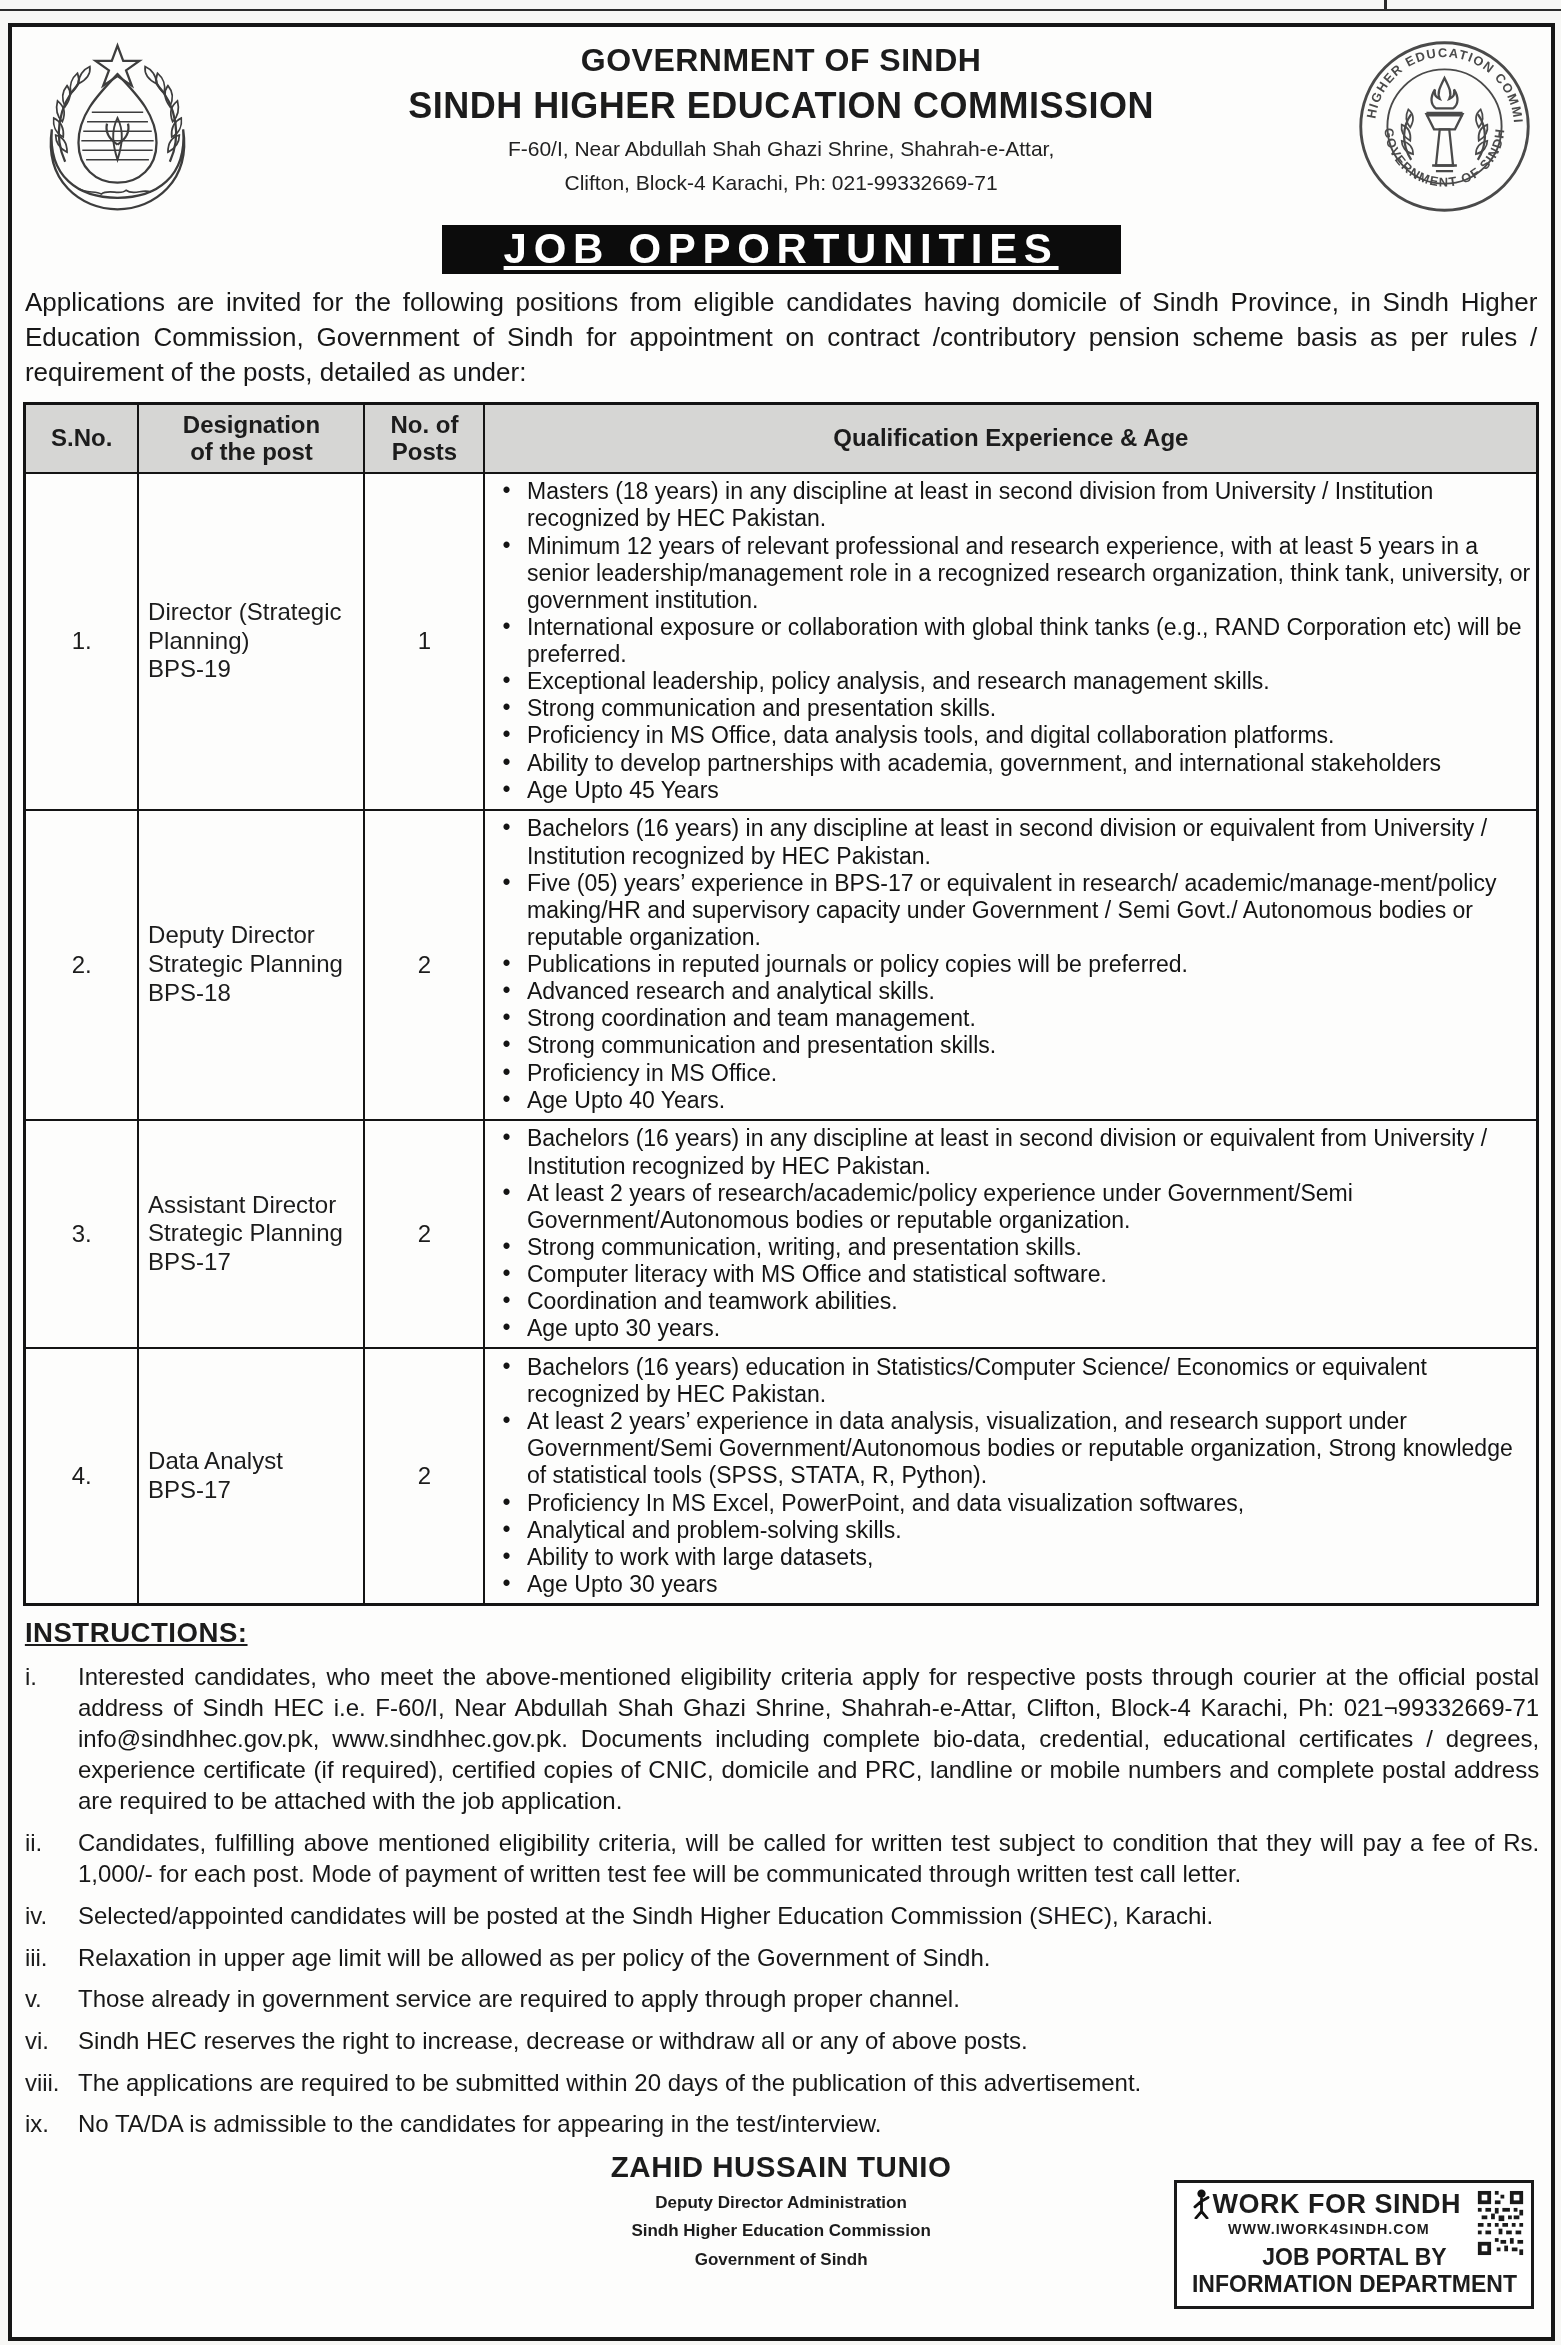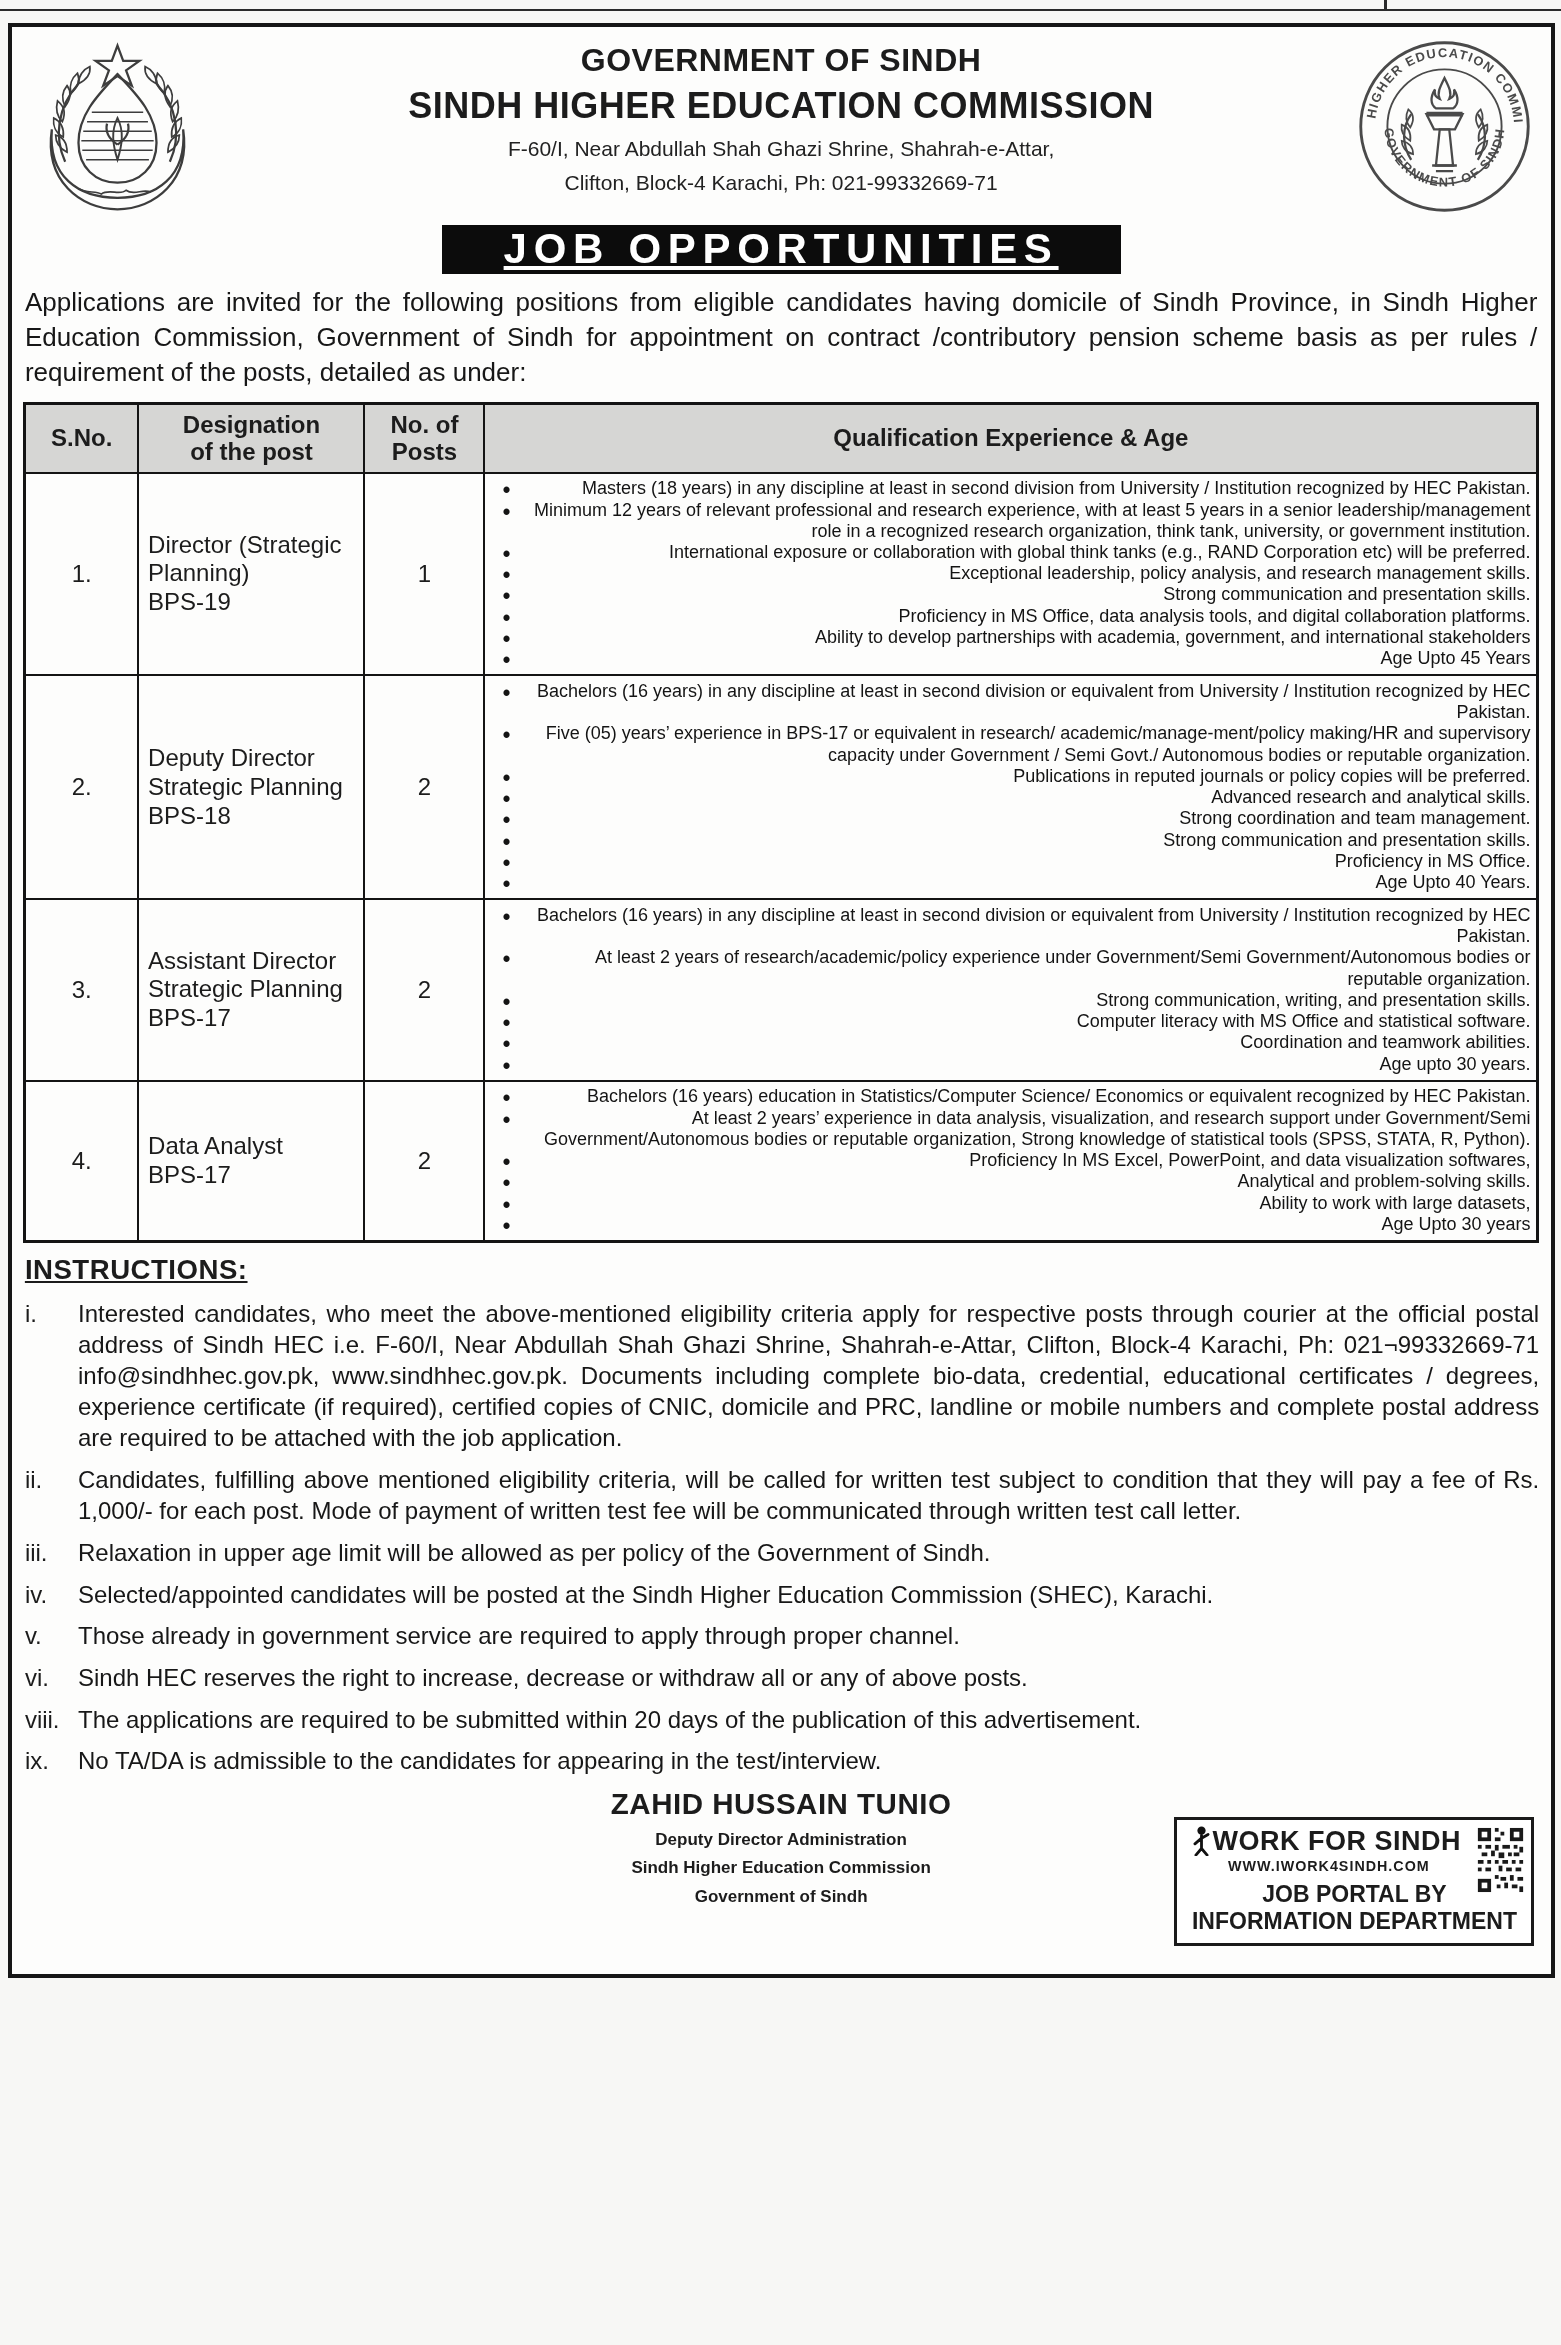--- a/index.html
+++ b/index.html
@@ -33,21 +33,21 @@
   table.jobs { width:100%; border-collapse:collapse; border:3.8px solid #141414; }
   table.jobs th, table.jobs td { border:2.9px solid #141414; }
   table.jobs th { background:#d6d6d4; font-size:24px; font-weight:bold; padding:5.7px 3.8px;
                   white-space:pre-line; line-height:1.15; }
   td.c-sno { width:114px; text-align:center; vertical-align:middle; font-size:24px; }
   td.c-desig { width:226px; vertical-align:middle; font-size:24px; padding:5.7px 3.8px 5.7px 8.6px;
                white-space:pre-line; line-height:1.2; }
   td.c-posts { width:120px; text-align:center; vertical-align:middle; font-size:24px; }
   td.c-qual { vertical-align:top; padding:4.8px 5.7px 4.8px 9.5px; }
   ul.quals { list-style:none; }
-  ul.quals li { position:relative; font-size:18px; line-height:1.18; padding-left:32px; color:#141414;text-align:right; }
+  ul.quals li { position:relative; font-size:23px; line-height:1.18; padding-left:32px; color:#141414; }
   ul.quals li::before { content:"•"; position:absolute; left:7.6px; top:-1px; font-size:23px; }
 
   
   .instructions { margin-top:11.4px; }
   .instr-head { font-size:27.6px; font-weight:bold; text-decoration:underline; letter-spacing:0.5px; margin:1.9px 0 11.4px 1.9px; }
   .instr-item { display:flex; margin-bottom:10.5px; }
   .instr-num { flex:0 0 55px; font-size:24px; line-height:1.3; padding-left:1.9px; }
   .instr-text { flex:1 1 auto; font-size:24px; line-height:1.3; color:#171717; }
   .instr-item.justify .instr-text { text-align:justify; }
 
@@ -265,26 +265,26 @@
       <div id="instr-list">
           <div class="instr-item justify">
             <div class="instr-num">i.</div>
             <div class="instr-text">Interested candidates, who meet the above-mentioned eligibility criteria apply for respective posts through courier at the official postal address of Sindh HEC i.e. F-60/I, Near Abdullah Shah Ghazi Shrine, Shahrah-e-Attar, Clifton, Block-4 Karachi, Ph: 021¬99332669-71 info@sindhhec.gov.pk, www.sindhhec.gov.pk. Documents including complete bio-data, credential, educational certificates / degrees, experience certificate (if required), certified copies of CNIC, domicile and PRC, landline or mobile numbers and complete postal address are required to be attached with the job application.</div>
           </div>
           <div class="instr-item justify">
             <div class="instr-num">ii.</div>
             <div class="instr-text">Candidates, fulfilling above mentioned eligibility criteria, will be called for written test subject to condition that they will pay a fee of Rs. 1,000/- for each post. Mode of payment of written test fee will be communicated through written test call letter.</div>
           </div>
           <div class="instr-item">
+            <div class="instr-num">iv.</div>
+            <div class="instr-text">Selected/appointed candidates will be posted at the Sindh Higher Education Commission (SHEC), Karachi.</div>
+          </div>
+          <div class="instr-item">
             <div class="instr-num">iii.</div>
             <div class="instr-text">Relaxation in upper age limit will be allowed as per policy of the Government of Sindh.</div>
-          </div>
-          <div class="instr-item">
-            <div class="instr-num">iv.</div>
-            <div class="instr-text">Selected/appointed candidates will be posted at the Sindh Higher Education Commission (SHEC), Karachi.</div>
           </div>
           <div class="instr-item">
             <div class="instr-num">v.</div>
             <div class="instr-text">Those already in government service are required to apply through proper channel.</div>
           </div>
           <div class="instr-item">
             <div class="instr-num">vi.</div>
             <div class="instr-text">Sindh HEC reserves the right to increase, decrease or withdraw all or any of above posts.</div>
           </div>
           <div class="instr-item">

